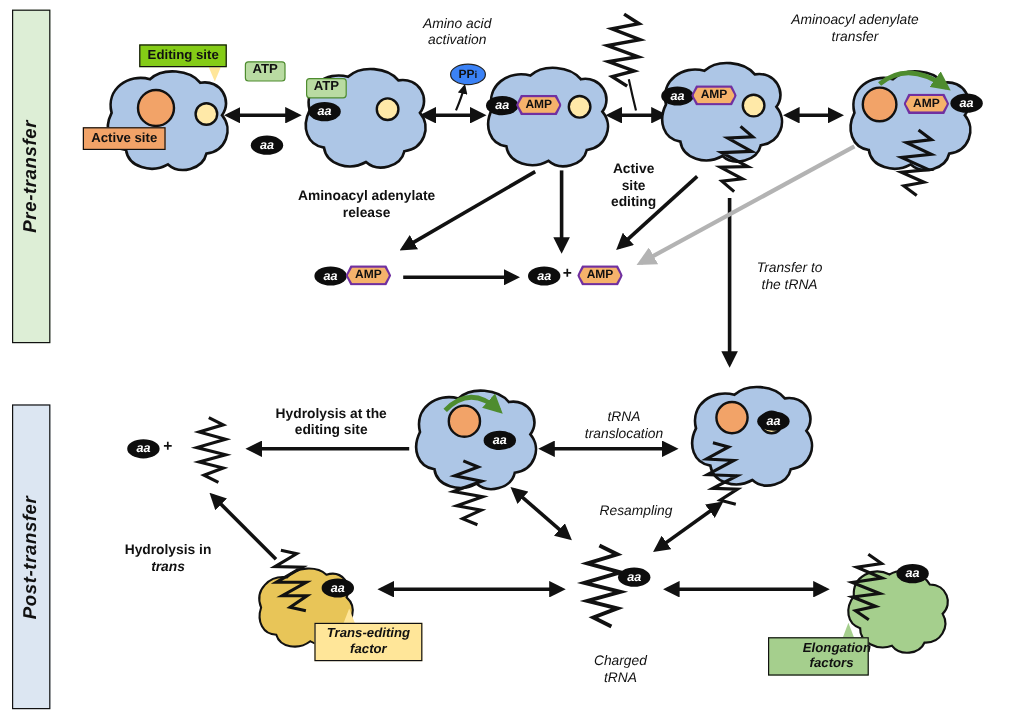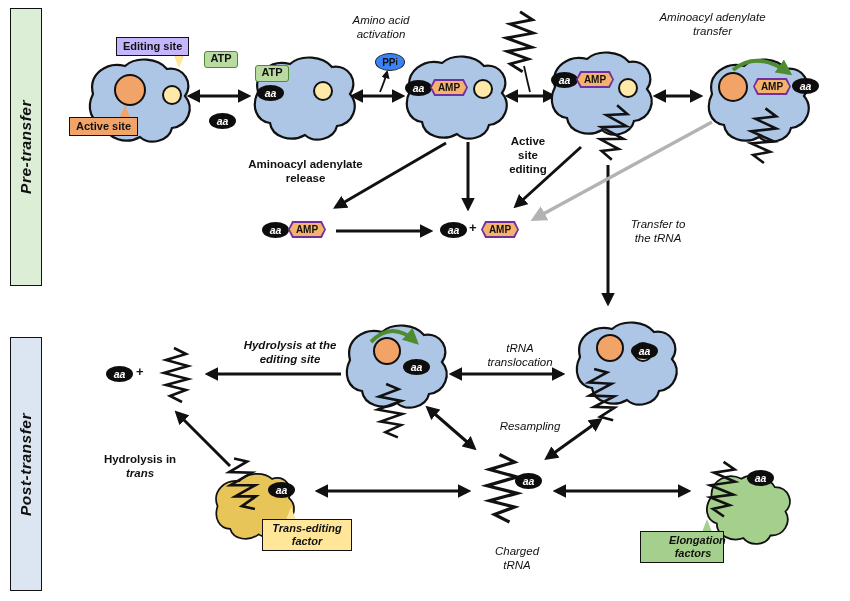--- a/index.html
+++ b/index.html
@@ -110,33 +110,33 @@
     </div>
   <div class="side-label" style="left:10px;top:337px;width:30px;height:252px;background:#dce6f2;">
       <span>Post-transfer</span>
     </div>
 
   <div class="tri" style="left:174px;top:56px;border-top:12px solid #ffe699;"></div>
   <div class="tri" style="left:120px;top:105px;border-bottom:12px solid #f2a368;"></div>
   <div class="tri" style="left:286px;top:507px;border-bottom:13px solid #ffe699;"></div>
   <div class="tri" style="left:702px;top:519px;border-bottom:13px solid #a5cf8d;"></div>
 
-  <div class="callout" style="left:116px;top:37px;background:#c4b5fd;"><span>Editing site</span></div>
-  <div class="callout" style="left:69px;top:117px;background:#f2a368;"><span>Active site</span></div>
+  <div class="callout" style="left:116px;top:37px;background:#84cc16;"><span>Editing site</span></div>
+  <div class="callout" style="left:69px;top:106px;background:#f2a368;"><span>Active site</span></div>
   <div class="callout it" style="left:262px;top:519px;width:90px;background:#ffe699;"><span class="it">Trans-</span><span>editing factor</span></div>
   <div class="callout it" style="left:640px;top:531px;width:84px;background:#a5cf8d;padding-left:28px;"><span>Elongation factors</span></div>
 
   <div class="lbl it" style="left:342px;top:13px;width:78px;"><span>Amino acid activation</span></div>
   <div class="lbl it" style="left:645px;top:10px;width:135px;"><span>Aminoacyl adenylate transfer</span></div>
   <div class="lbl bold" style="left:238px;top:157px;width:135px;"><span>Aminoacyl adenylate release</span></div>
   <div class="lbl bold" style="left:500px;top:134px;width:56px;"><span>Active site editing</span></div>
   <div class="lbl it" style="left:622px;top:217px;width:72px;"><span>Transfer to the tRNA</span></div>
   <div class="lbl it" style="left:476px;top:341px;width:88px;"><span>tRNA translocation</span></div>
   <div class="lbl it" style="left:490px;top:419px;width:80px;"><span>Resampling</span></div>
-  <div class="lbl bold" style="left:242px;top:338px;width:96px;font-style:italic;"><span>Hydrolysis at the editing site</span></div>
+  <div class="lbl bold" style="left:228px;top:338px;width:96px;"><span>Hydrolysis at the editing site</span></div>
   <div class="lbl bold" style="left:90px;top:452px;width:100px;"><span>Hydrolysis in</span><br><span class="it">trans</span></div>
   <div class="lbl it" style="left:488px;top:544px;width:58px;"><span>Charged tRNA</span></div>
 
   <div class="atp-badge" style="left:204px;top:51px;">
       <span>ATP</span>
     </div>
   <div class="atp-badge" style="left:255px;top:65px;">
       <span>ATP</span>
     </div>
   <div class="ppi-badge" style="left:375px;top:53px;">

